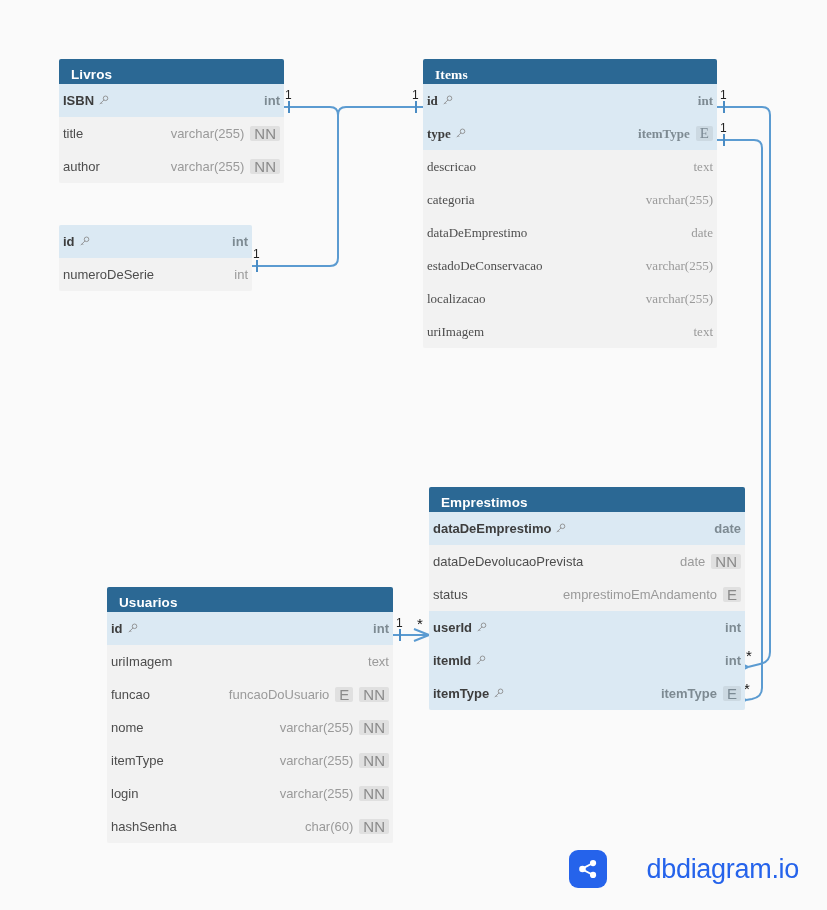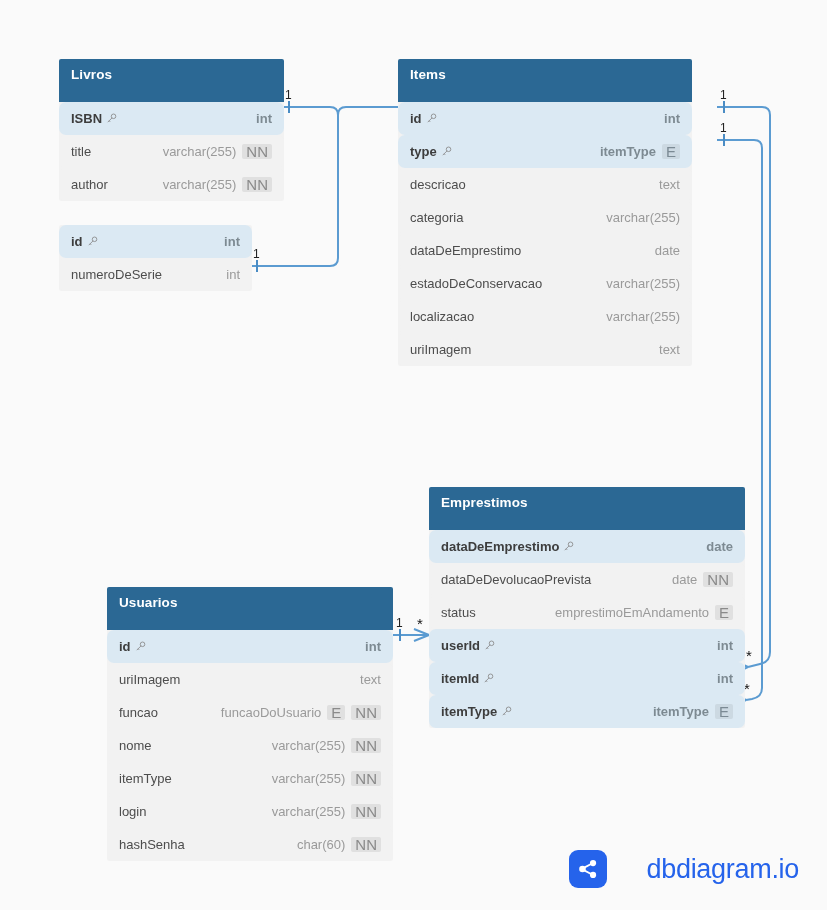--- a/index.html
+++ b/index.html
@@ -60,37 +60,36 @@
     border-radius: 2px;
     overflow: hidden;
     box-shadow: 0 0 0 0 rgba(0,0,0,0);
   }
   .table-header {
     background: #2b6894;
     color: #ffffff;
     font-size: 13.5px;
     font-weight: bold;
     padding: 0 12px;
-    height: 43px;
+    height: 25px;
     line-height: 31px;
     letter-spacing: 0.1px;
     white-space: nowrap;
   }
   .table-body {
     background: #f2f2f2;
   }
   .field-row {
     display: flex;
     align-items: center;
     justify-content: space-between;
     height: 33px;
-    padding: 0 12px;
+    padding: 0 4px;
     box-sizing: border-box;
     background: #f2f2f2;
-    border-radius: 7px;
   }
   .field-row.pk {
     background: #dbe9f3;
   }
   .f-name {
     font-size: 13px;
     color: #4d4d4d;
     white-space: nowrap;
     display: flex;
     align-items: center;
@@ -276,21 +275,21 @@
           <div class="field-row">
             <div class="f-name">
               <span>numeroDeSerie</span>
             </div>
             <div class="f-right">
               <span class="f-type">int</span>
             </div>
           </div>
         </div>
       </div>
-      <div class="table" style="left: 398px; top: 59px; width: 294px;">
+      <div class="table" style="left: 423px; top: 59px; width: 294px; font-family: Liberation Serif, serif;">
         <div class="table-header">Items</div>
         <div class="table-body">
           <div class="field-row pk">
             <div class="f-name">
               <span>id</span>
               <span class="key-icon">
                 <svg width="11" height="11" viewBox="0 0 14 14" xmlns="http://www.w3.org/2000/svg">
                   <g stroke="#8a8a8a" stroke-width="1.1" fill="none">
                     <circle cx="9.6" cy="4.2" r="2.9"></circle>
                     <path d="M 7.6 6.3 L 2.2 11.7"></path>

